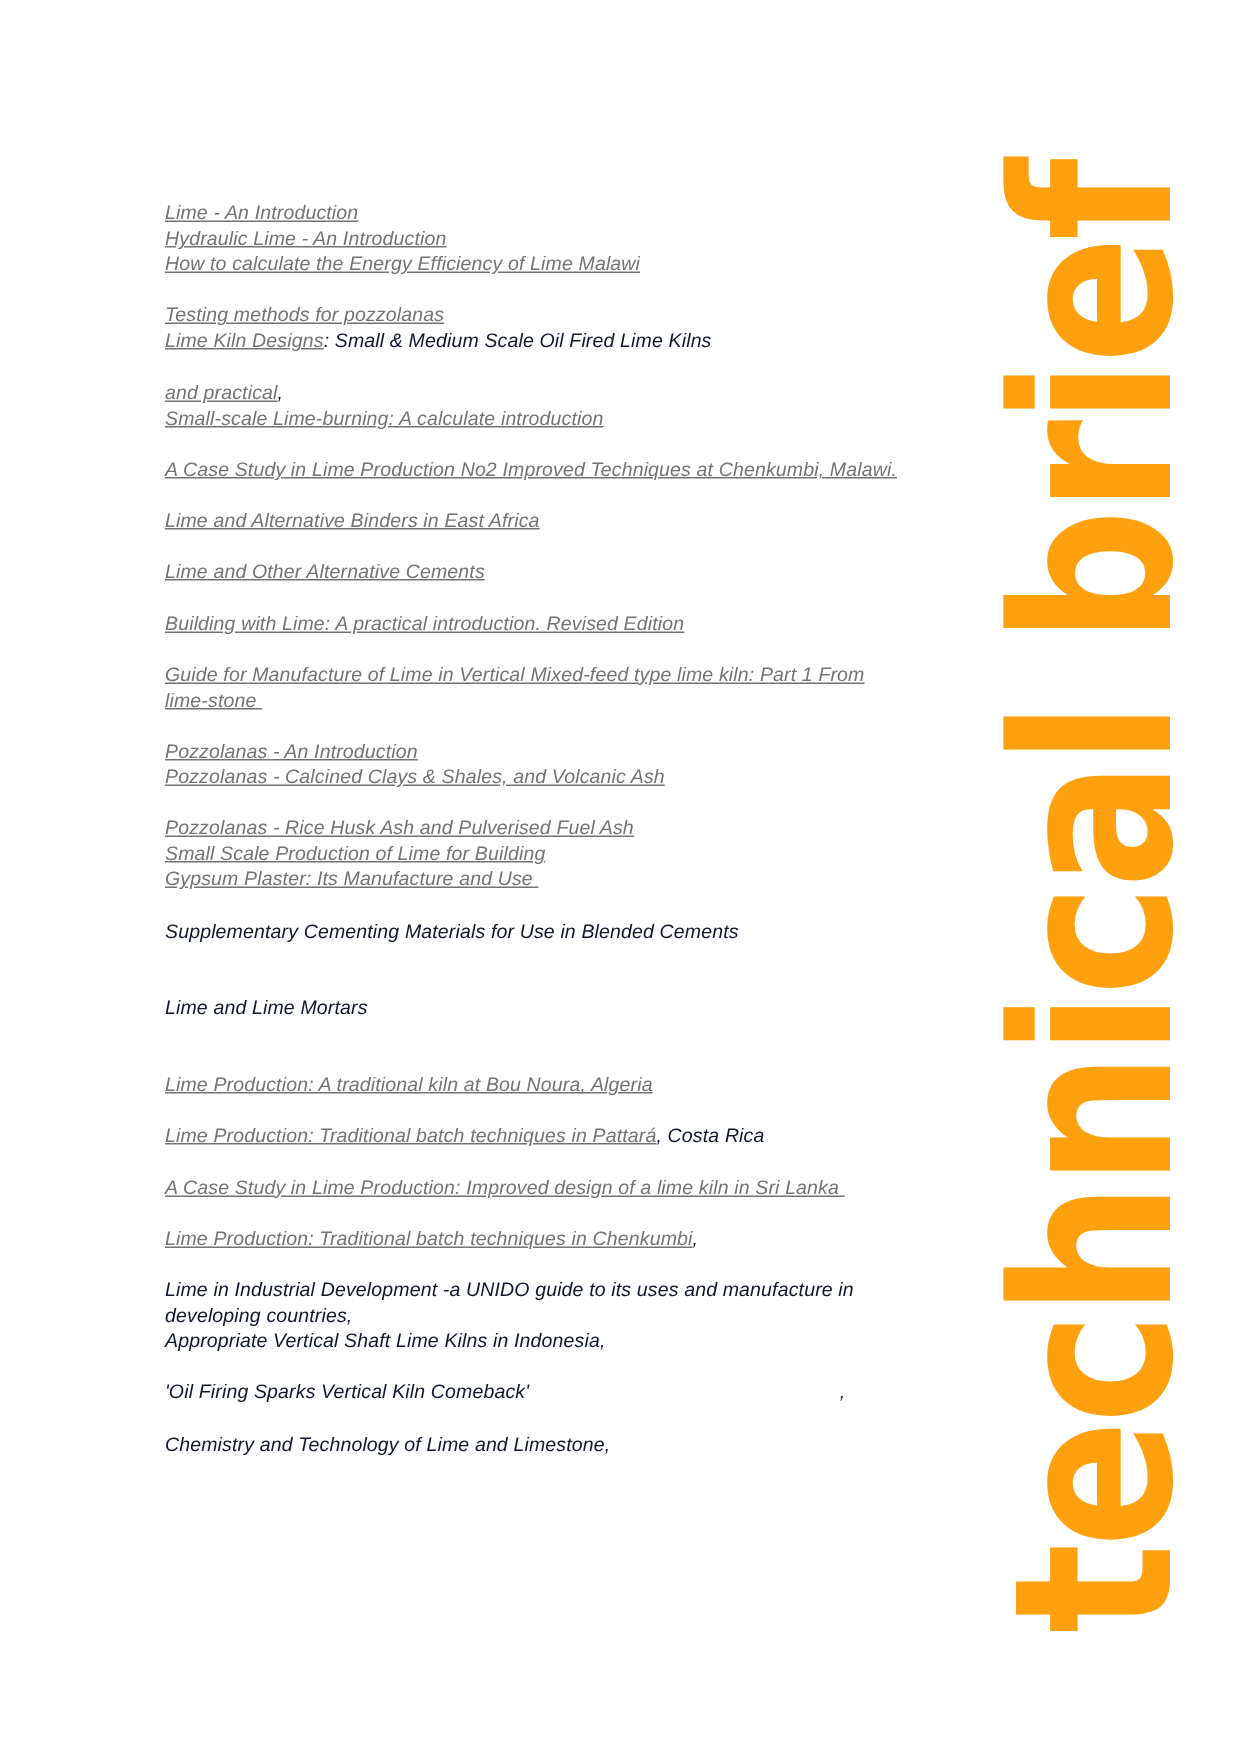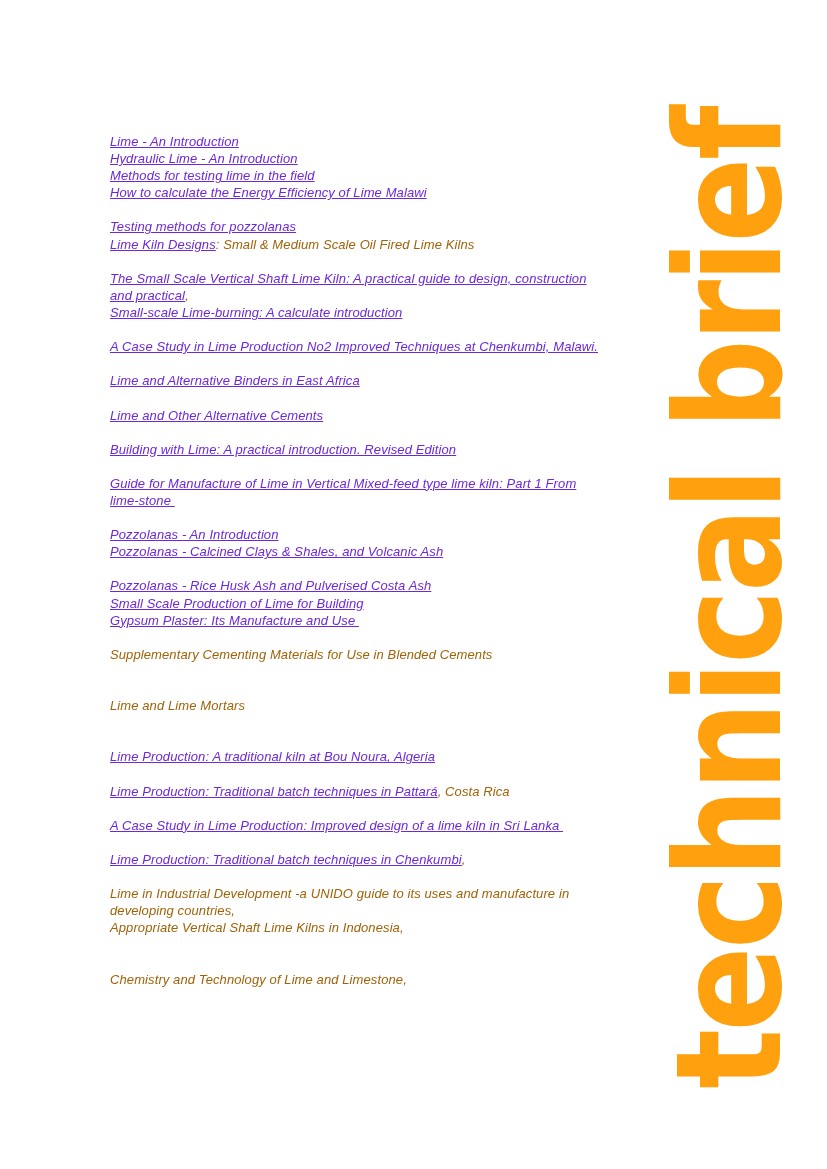--- a/index.html
+++ b/index.html
@@ -17,26 +17,26 @@
     top: 133px;
     width: 540px;
     font-style: italic;
     font-size: 13px;
     line-height: 17.1px;
     color: #1b1b1b;
     letter-spacing: 0.1px;
   }
   .line { white-space: pre-wrap; min-height: 17.1px; }
   .lnk {
-    color: #6d28d9;
+    color: #737373;
     text-decoration: underline;
     cursor: pointer;
     white-space: pre-wrap;
   }
-  .plain { color: #a16207; white-space: pre-wrap; }
+  .plain { color: #0f172a; white-space: pre-wrap; }
   .banner {
     position: absolute;
     left: 671px;
     top: 1089px;
     width: 929px;
     transform-origin: 0 0;
     transform: rotate(-90deg) scaleY(1.16);
     font-family: "DejaVu Sans", sans-serif;
     font-weight: bold;
     font-size: 126px;
@@ -48,45 +48,43 @@
     user-select: none;
   }
 </style>
 </head>
 <body>
 
 <div class="page">
   <div class="doc-body">
       <div class="line"><a class="lnk">Lime - An Introduction</a></div>
       <div class="line"><a class="lnk">Hydraulic Lime - An Introduction</a></div>
-      <div class="line"><a class="lnk">Methods for testing lime in the field</a></div>
       <div class="line"><a class="lnk">How to calculate the Energy Efficiency of Lime Malawi</a></div>
       <div class="line">&nbsp;</div>
       <div class="line"><a class="lnk">Testing methods for pozzolanas</a></div>
       <div class="line"><a class="lnk">Lime Kiln Designs</a><span class="plain">: Small &amp; Medium Scale Oil Fired Lime Kilns</span></div>
       <div class="line">&nbsp;</div>
-      <div class="line"><a class="lnk">The Small Scale Vertical Shaft Lime Kiln: A practical guide to design, construction</a></div>
       <div class="line"><a class="lnk">and practical</a><span class="plain">,</span></div>
       <div class="line"><a class="lnk">Small-scale Lime-burning: A calculate introduction</a></div>
       <div class="line">&nbsp;</div>
       <div class="line"><a class="lnk">A Case Study in Lime Production No2 Improved Techniques at Chenkumbi, Malawi.</a></div>
       <div class="line">&nbsp;</div>
       <div class="line"><a class="lnk">Lime and Alternative Binders in East Africa</a></div>
       <div class="line">&nbsp;</div>
       <div class="line"><a class="lnk">Lime and Other Alternative Cements</a></div>
       <div class="line">&nbsp;</div>
       <div class="line"><a class="lnk">Building with Lime: A practical introduction. Revised Edition</a></div>
       <div class="line">&nbsp;</div>
       <div class="line"><a class="lnk">Guide for Manufacture of Lime in Vertical Mixed-feed type lime kiln: Part 1 From</a></div>
       <div class="line"><a class="lnk">lime-stone </a></div>
       <div class="line">&nbsp;</div>
       <div class="line"><a class="lnk">Pozzolanas - An Introduction</a></div>
       <div class="line"><a class="lnk">Pozzolanas - Calcined Clays &amp; Shales, and Volcanic Ash</a></div>
       <div class="line">&nbsp;</div>
-      <div class="line"><a class="lnk">Pozzolanas - Rice Husk Ash and Pulverised Costa Ash</a></div>
+      <div class="line"><a class="lnk">Pozzolanas - Rice Husk Ash and Pulverised Fuel Ash</a></div>
       <div class="line"><a class="lnk">Small Scale Production of Lime for Building</a></div>
       <div class="line"><a class="lnk">Gypsum Plaster: Its Manufacture and Use </a></div>
       <div class="line">&nbsp;</div>
       <div class="line"><span class="plain">Supplementary Cementing Materials for Use in Blended Cements</span></div>
       <div class="line">&nbsp;</div>
       <div class="line">&nbsp;</div>
       <div class="line"><span class="plain">Lime and Lime Mortars</span></div>
       <div class="line">&nbsp;</div>
       <div class="line">&nbsp;</div>
       <div class="line"><a class="lnk">Lime Production: A traditional kiln at Bou Noura, Algeria</a></div>
@@ -94,17 +92,18 @@
       <div class="line"><a class="lnk">Lime Production: Traditional batch techniques in Pattará</a><span class="plain">, Costa Rica</span></div>
       <div class="line">&nbsp;</div>
       <div class="line"><a class="lnk">A Case Study in Lime Production: Improved design of a lime kiln in Sri Lanka </a></div>
       <div class="line">&nbsp;</div>
       <div class="line"><a class="lnk">Lime Production: Traditional batch techniques in Chenkumbi</a><span class="plain">,</span></div>
       <div class="line">&nbsp;</div>
       <div class="line"><span class="plain">Lime in Industrial Development -a UNIDO guide to its uses and manufacture in</span></div>
       <div class="line"><span class="plain">developing countries,</span></div>
       <div class="line"><span class="plain">Appropriate Vertical Shaft Lime Kilns in Indonesia,</span></div>
       <div class="line">&nbsp;</div>
+      <div class="line"><span class="plain">'Oil Firing Sparks Vertical Kiln Comeback'</span><span class="plain" style="margin-left: 207px;">,</span></div>
       <div class="line">&nbsp;</div>
       <div class="line"><span class="plain">Chemistry and Technology of Lime and Limestone,</span></div>
     </div>
   <div class="banner">technical brief</div>
 </div>
 
 </body></html>

